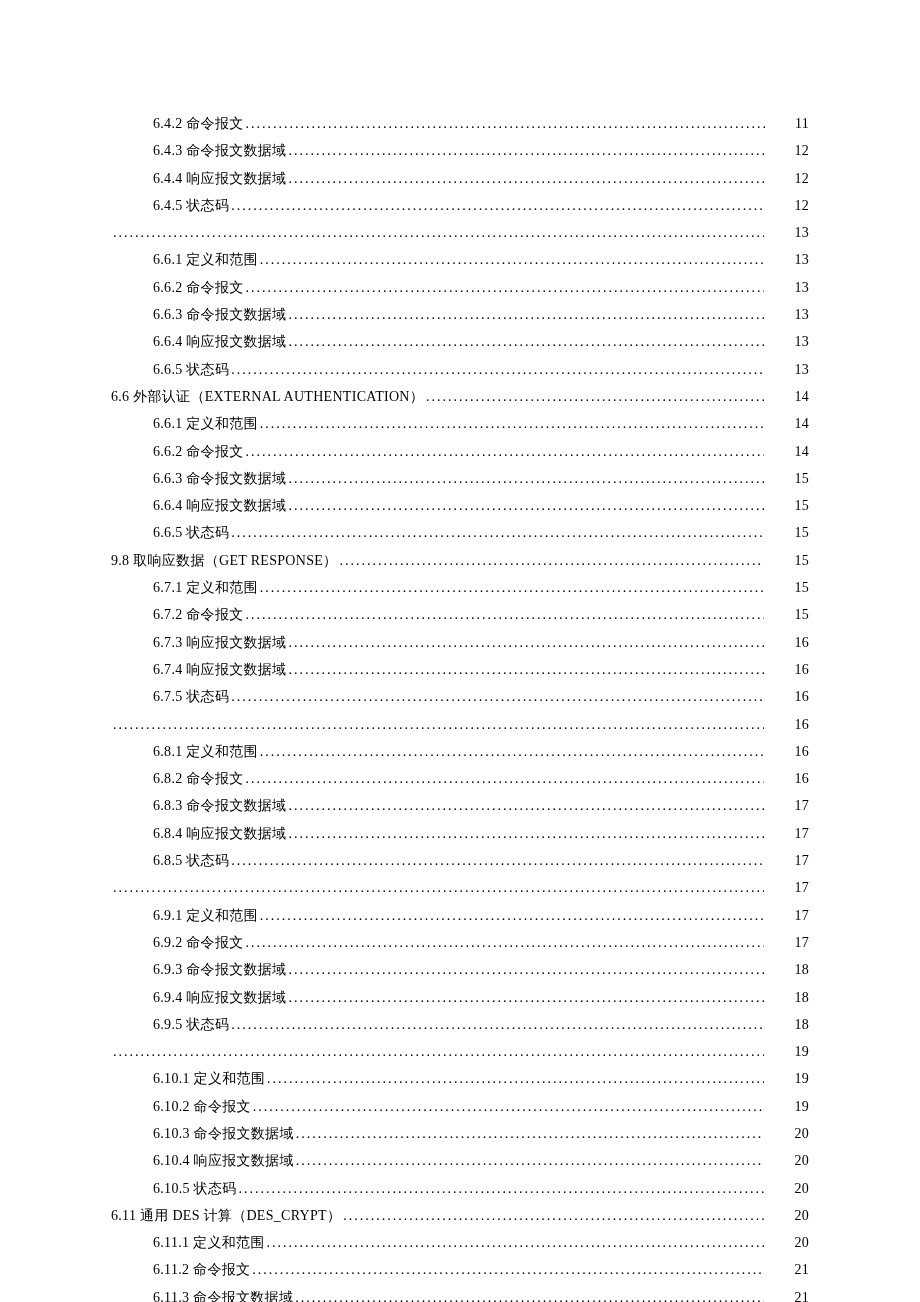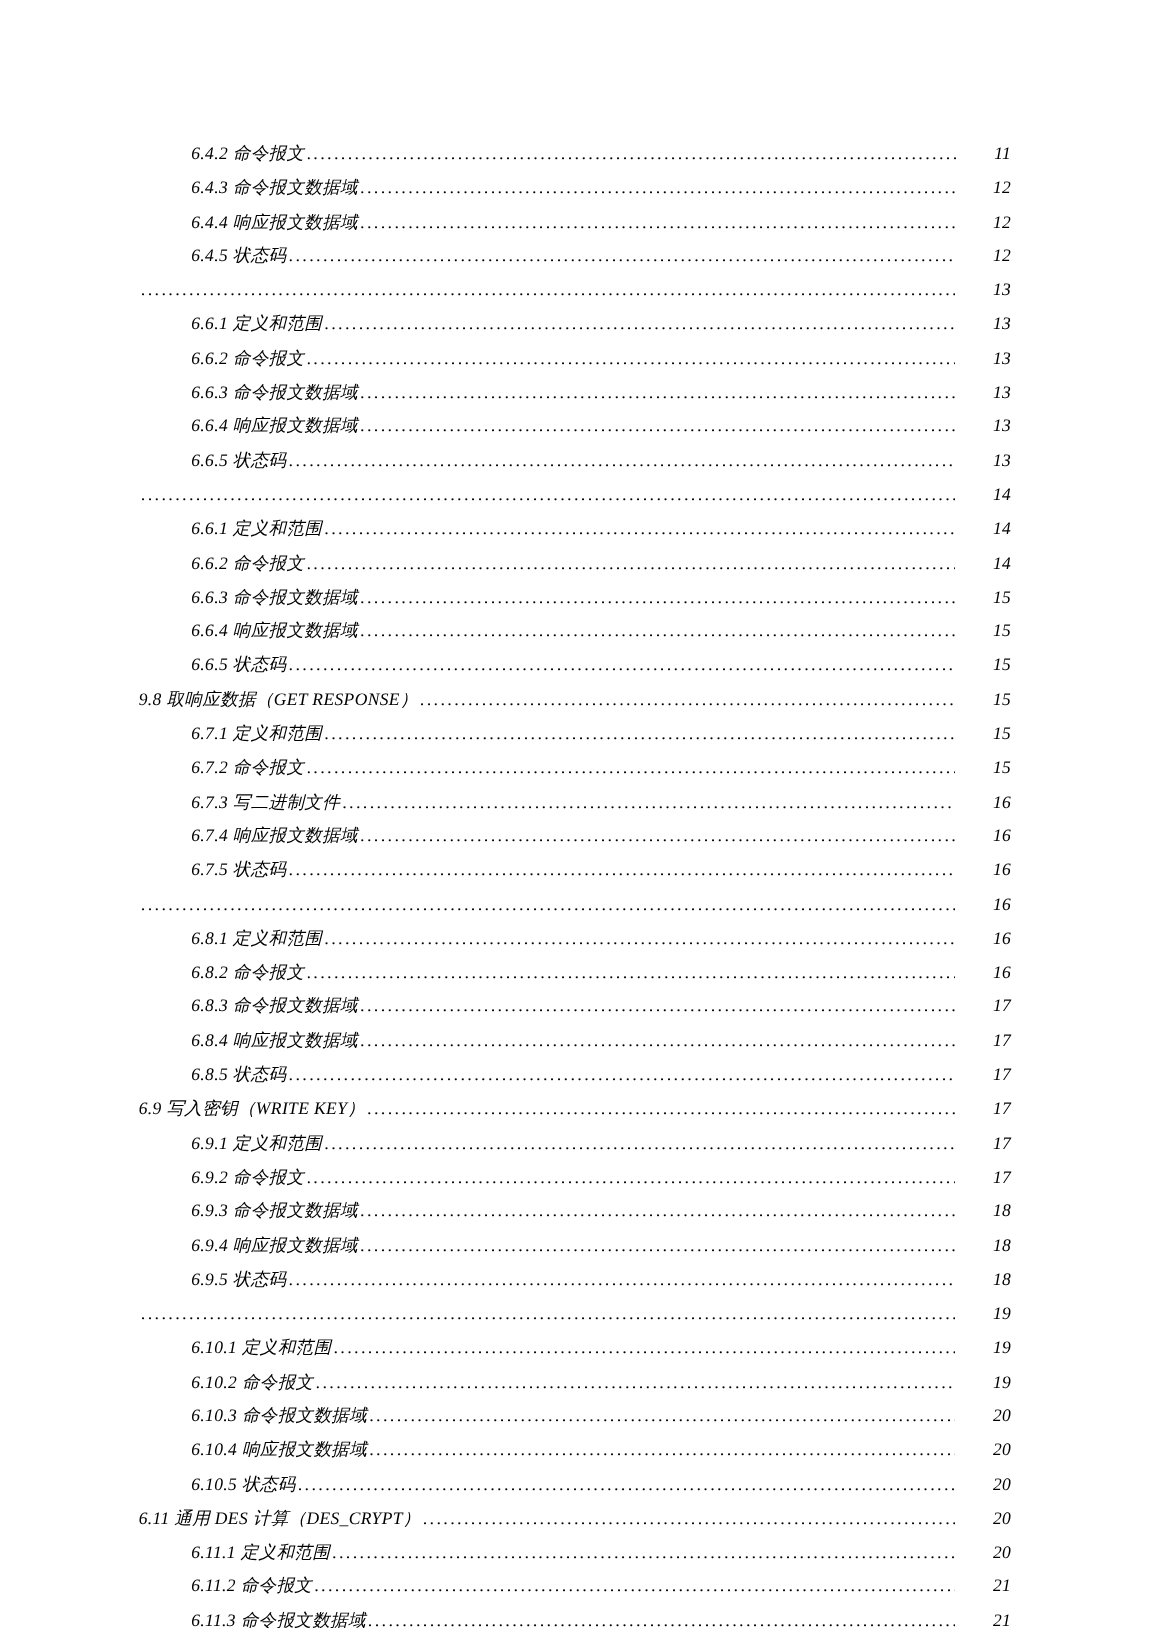--- a/index.html
+++ b/index.html
@@ -14,21 +14,20 @@
     .page {
       padding: 110px 111px 90px 111px;
       box-sizing: border-box;
     }
     .toc-entry {
       display: flex;
       align-items: flex-end;
       white-space: nowrap;
       line-height: 1.95;
       letter-spacing: 0.3px;
-      font-style: italic;
     }
     .toc-entry.level-1 {
       margin-left: 0;
     }
     .toc-entry.level-2 {
       margin-left: 42px;
     }
     .toc-label {
       flex-shrink: 0;
     }
@@ -94,20 +93,21 @@
         <span class="toc-label">6.6.4  响应报文数据域</span>
         <span class="toc-dots"></span>
         <span class="toc-page">13</span>
       </div>
       <div class="toc-entry level-2">
         <span class="toc-label">6.6.5  状态码</span>
         <span class="toc-dots"></span>
         <span class="toc-page">13</span>
       </div>
       <div class="toc-entry level-1">
+        <span class="toc-label">6.6  外部认证（EXTERNAL AUTHENTICATION）</span>
         <span class="toc-dots"></span>
         <span class="toc-page">14</span>
       </div>
       <div class="toc-entry level-2">
         <span class="toc-label">6.6.1  定义和范围</span>
         <span class="toc-dots"></span>
         <span class="toc-page">14</span>
       </div>
       <div class="toc-entry level-2">
         <span class="toc-label">6.6.2  命令报文</span>
@@ -138,21 +138,21 @@
         <span class="toc-label">6.7.1  定义和范围</span>
         <span class="toc-dots"></span>
         <span class="toc-page">15</span>
       </div>
       <div class="toc-entry level-2">
         <span class="toc-label">6.7.2  命令报文</span>
         <span class="toc-dots"></span>
         <span class="toc-page">15</span>
       </div>
       <div class="toc-entry level-2">
-        <span class="toc-label">6.7.3  写二进制文件</span>
+        <span class="toc-label">6.7.3  响应报文数据域</span>
         <span class="toc-dots"></span>
         <span class="toc-page">16</span>
       </div>
       <div class="toc-entry level-2">
         <span class="toc-label">6.7.4  响应报文数据域</span>
         <span class="toc-dots"></span>
         <span class="toc-page">16</span>
       </div>
       <div class="toc-entry level-2">
         <span class="toc-label">6.7.5  状态码</span>
@@ -182,21 +182,20 @@
         <span class="toc-label">6.8.4  响应报文数据域</span>
         <span class="toc-dots"></span>
         <span class="toc-page">17</span>
       </div>
       <div class="toc-entry level-2">
         <span class="toc-label">6.8.5  状态码</span>
         <span class="toc-dots"></span>
         <span class="toc-page">17</span>
       </div>
       <div class="toc-entry level-1">
-        <span class="toc-label">6.9  写入密钥（WRITE KEY）</span>
         <span class="toc-dots"></span>
         <span class="toc-page">17</span>
       </div>
       <div class="toc-entry level-2">
         <span class="toc-label">6.9.1  定义和范围</span>
         <span class="toc-dots"></span>
         <span class="toc-page">17</span>
       </div>
       <div class="toc-entry level-2">
         <span class="toc-label">6.9.2  命令报文</span>

